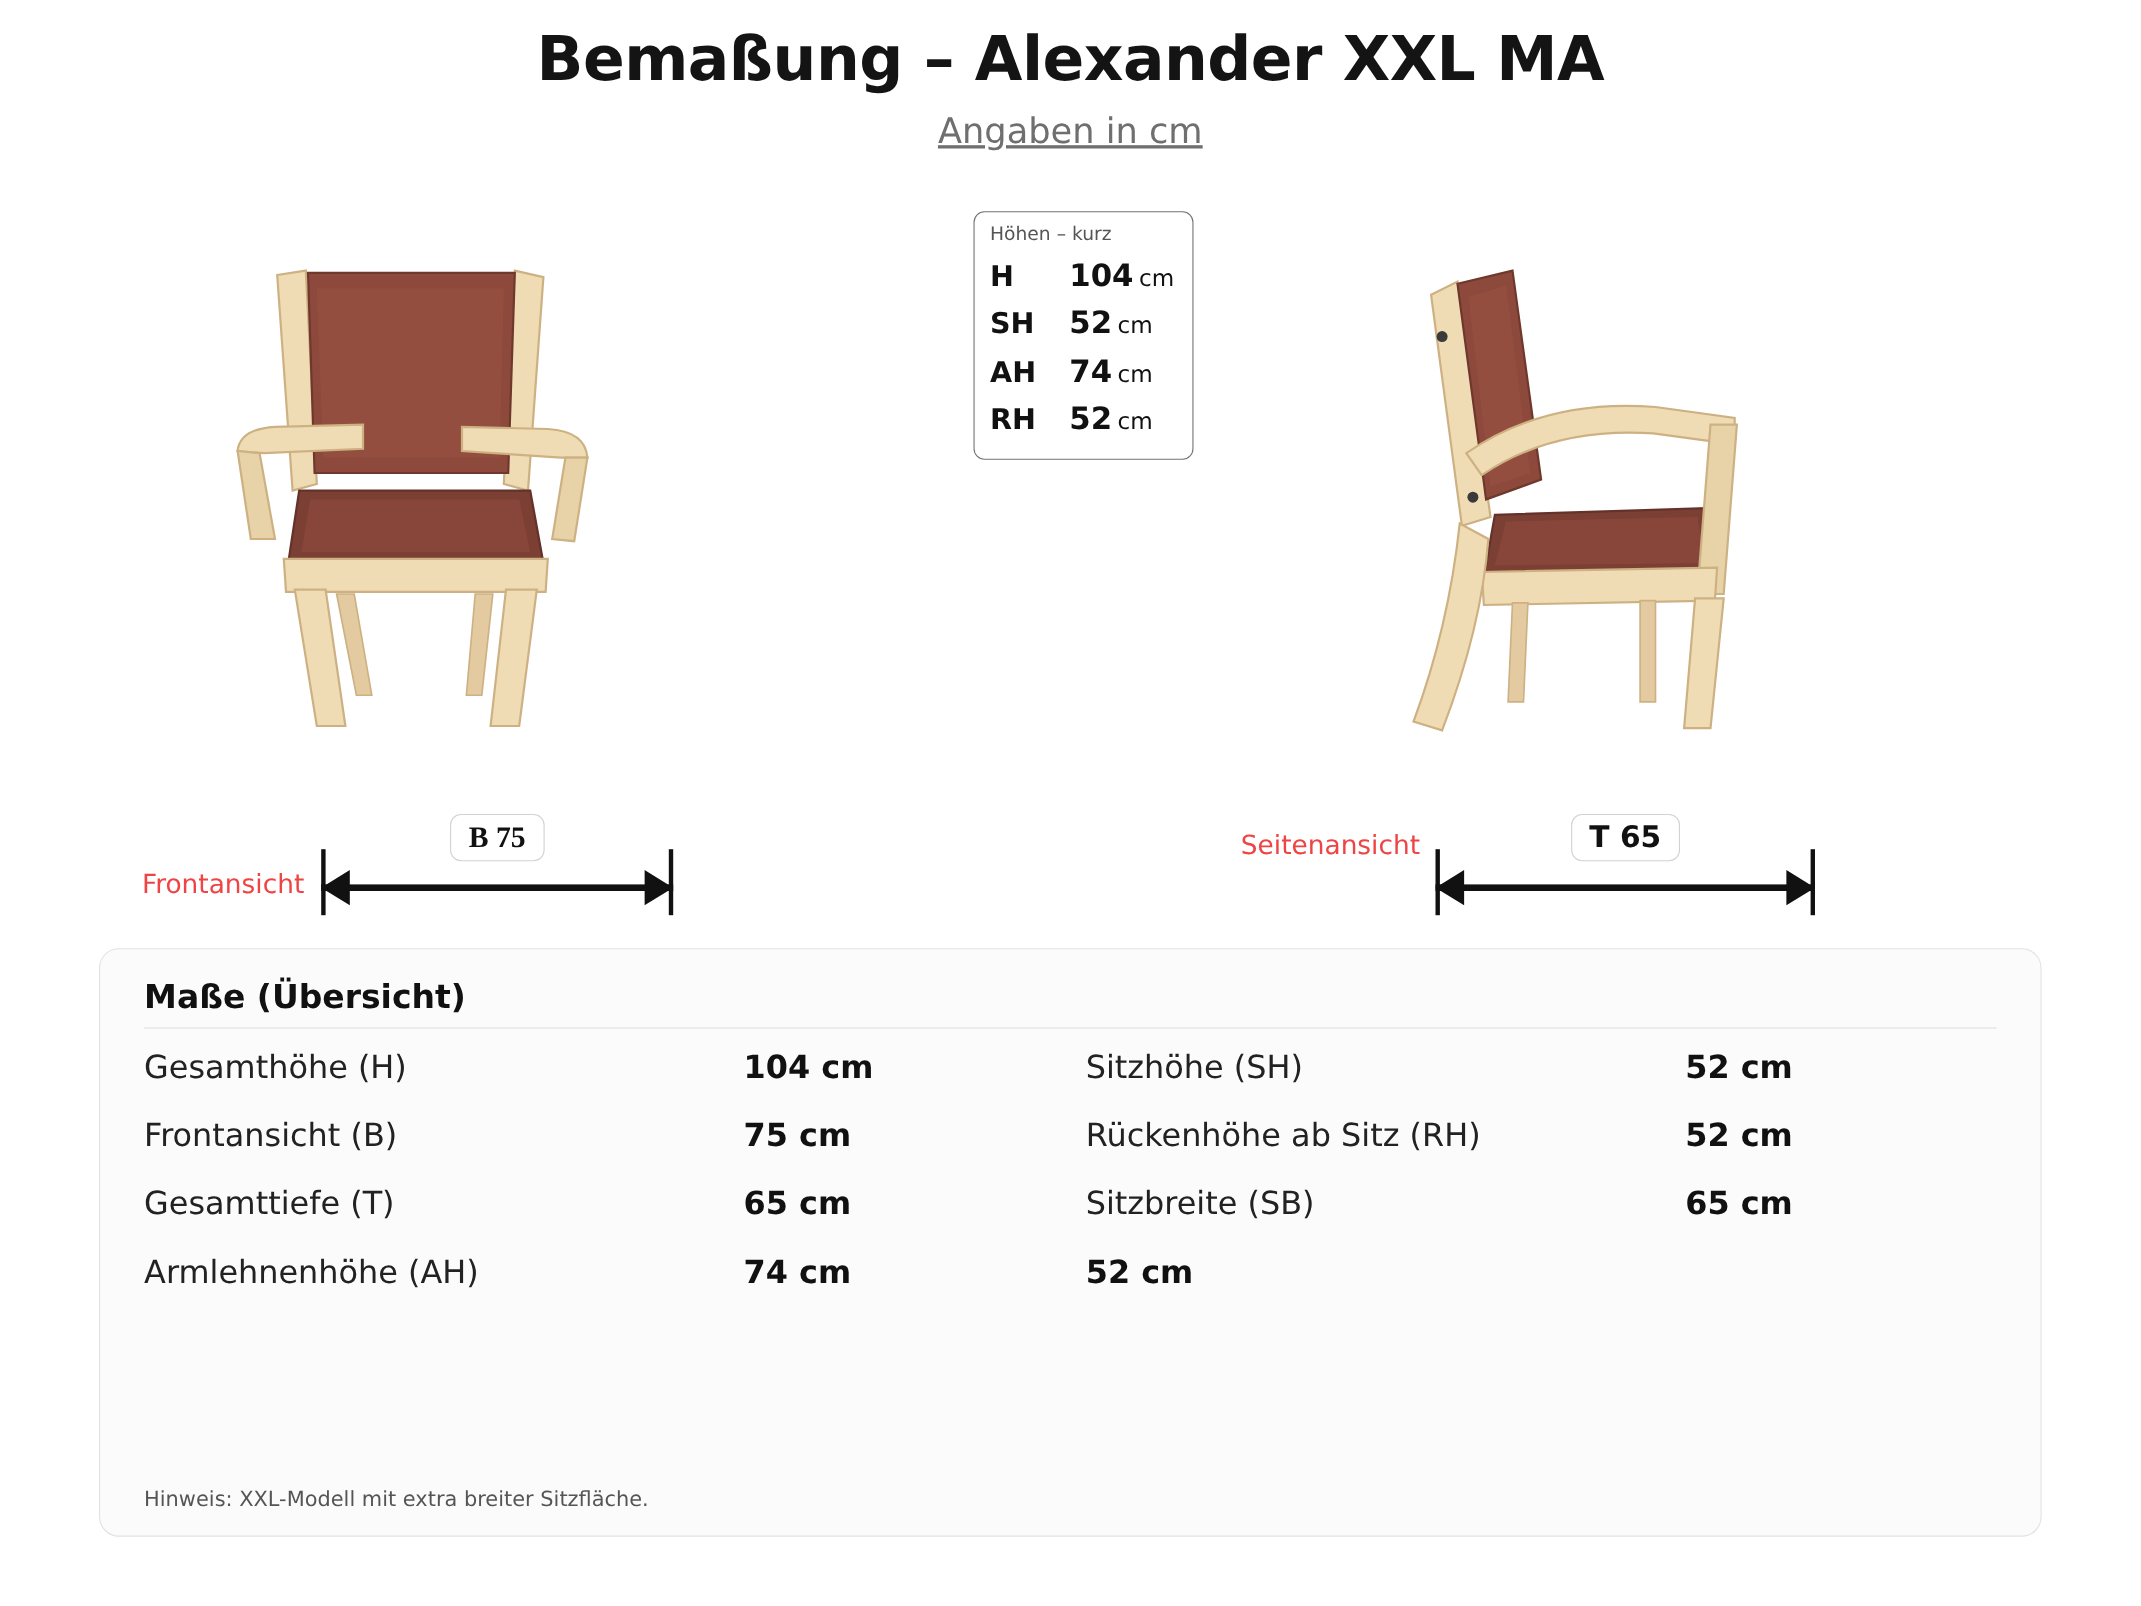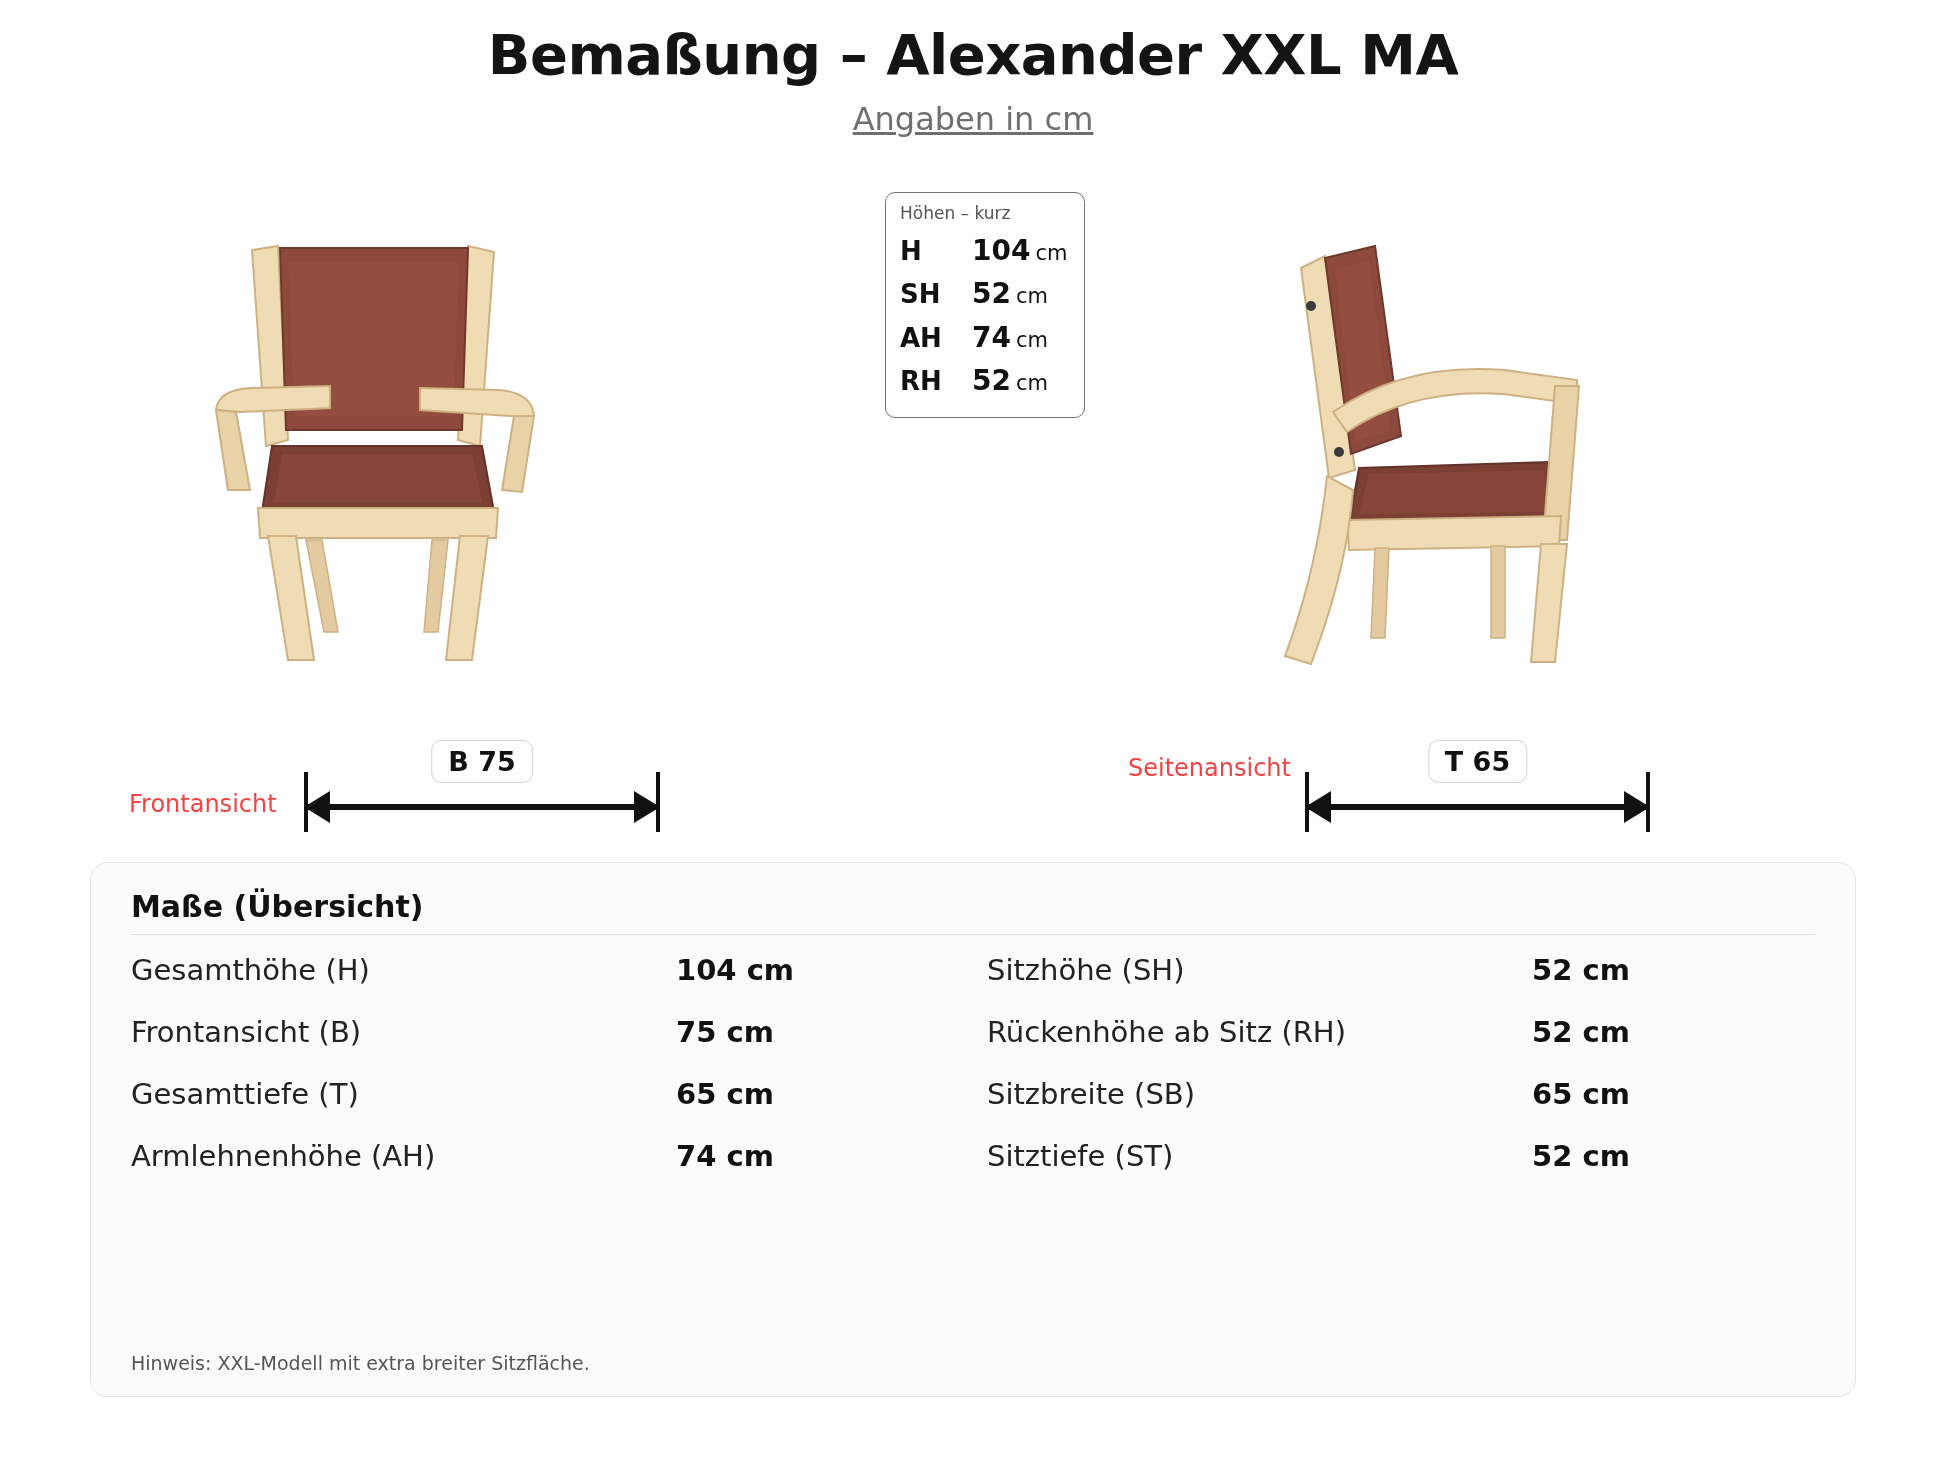--- a/index.html
+++ b/index.html
@@ -130,21 +130,21 @@
     transform: translateX(-50%);
     background: #fff;
     border: 1px solid #d2d2d2;
     border-radius: 10px;
     padding: 5px 16px;
     font-size: 27px;
     font-weight: bold;
     color: #111;
     white-space: nowrap;
   }
-  .dim-front { left: 304px; top: 762px; width: 356px; }
+  .dim-front { left: 292px; top: 762px; width: 320px; font-family: Liberation Serif, serif; }
   .dim-side  { left: 1305px; top: 762px; width: 345px; }
 
   
   .specs {
     position: absolute;
     left: 90px;
     top: 862px;
     width: 1766px;
     height: 535px;
     border: 1px solid #e2e2e2;
@@ -339,20 +339,19 @@
       </div>
       <div class="spec-row">
         <span class="spec-label">Rückenhöhe ab Sitz (RH)</span>
         <span class="spec-value">52 cm</span>
       </div>
       <div class="spec-row">
         <span class="spec-label">Sitzbreite (SB)</span>
         <span class="spec-value">65 cm</span>
       </div>
       <div class="spec-row">
-        <span class="spec-label">Sitztiefe (ST)</span>
         <span class="spec-value">52 cm</span>
       </div>
     </div>
   </div>
 
   <div class="note">Hinweis: XXL-Modell mit extra breiter Sitzfläche.</div>
 </div>
 
 </body></html>

